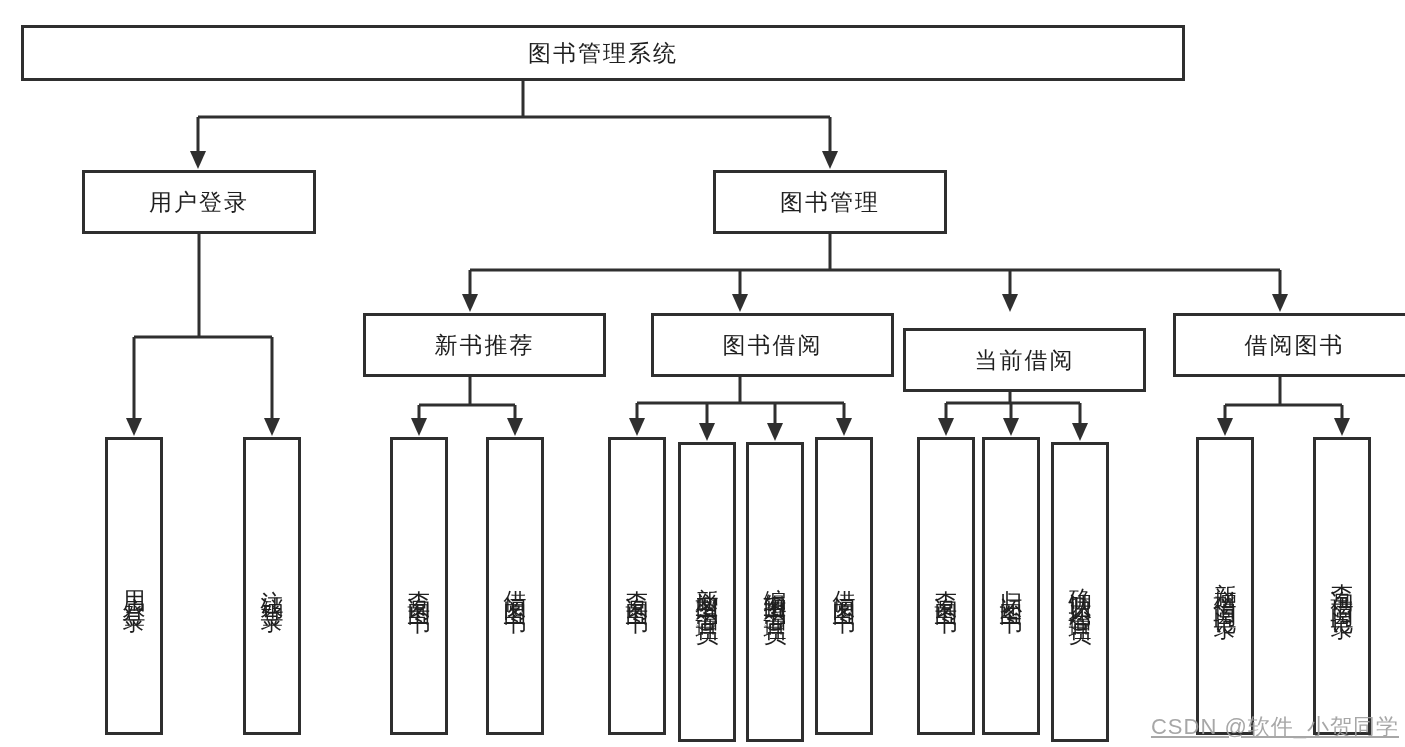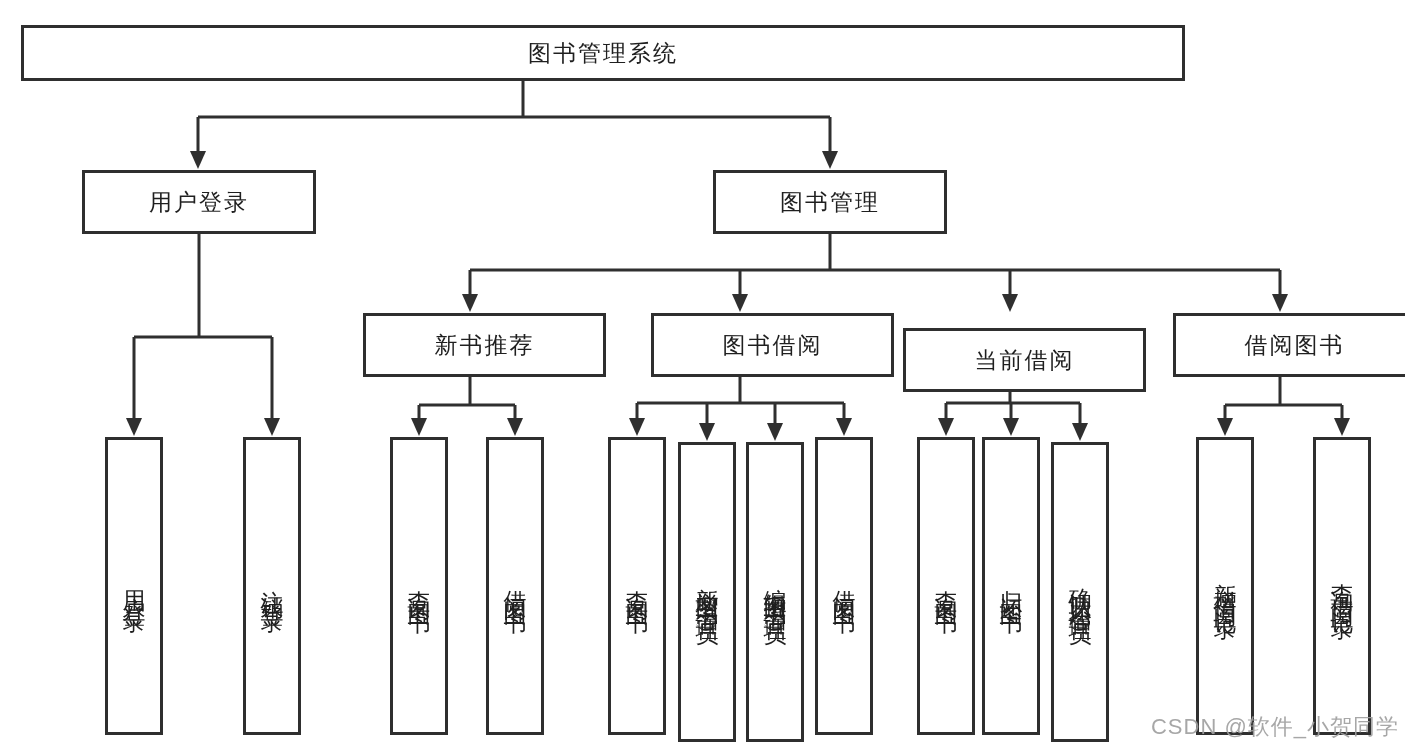--- a/index.html
+++ b/index.html
@@ -66,20 +66,21 @@
   }
   .watermark {
     position: absolute;
     right: 6px;
     bottom: 5px;
     font-size: 22px;
     color: var(--watermark);
     letter-spacing: 1px;
     z-index: 3;
     opacity: 0.92;
+    text-decoration: underline;
   }
 </style>
 </head>
 <body>
 
 <div class="canvas">
 
   <svg class="connectors" width="1405" height="747" viewBox="0 0 1405 747" aria-hidden="true">
 
     <path d="M523,69 V117 M198,117 H830 M198,117 V152 M830,117 V152"></path>

